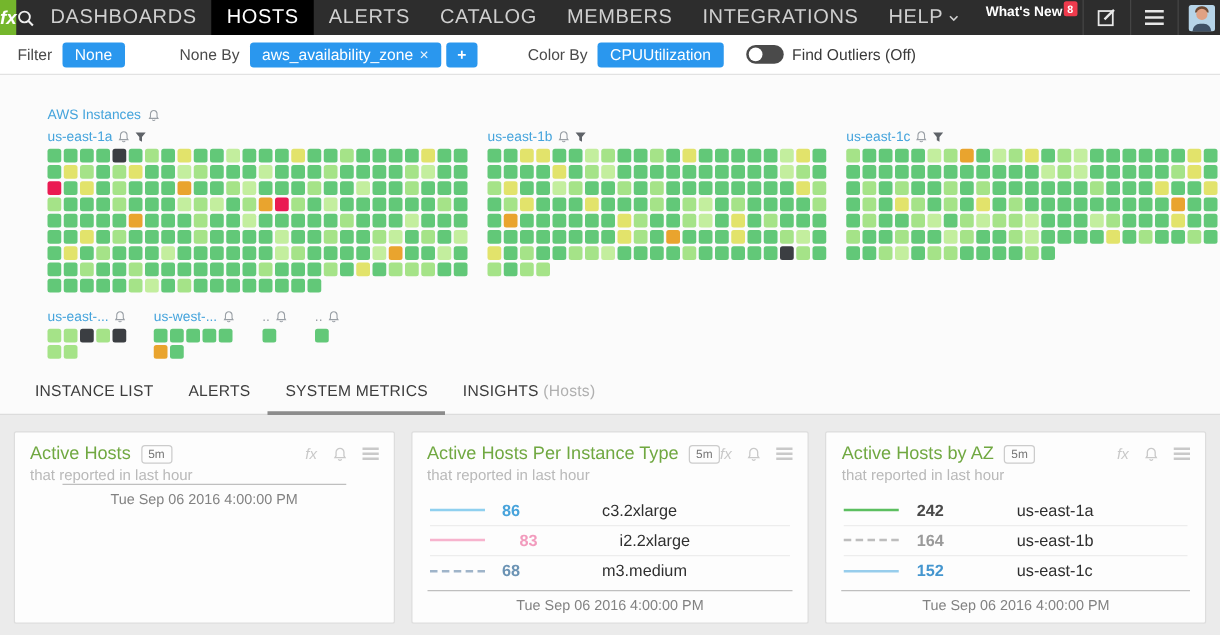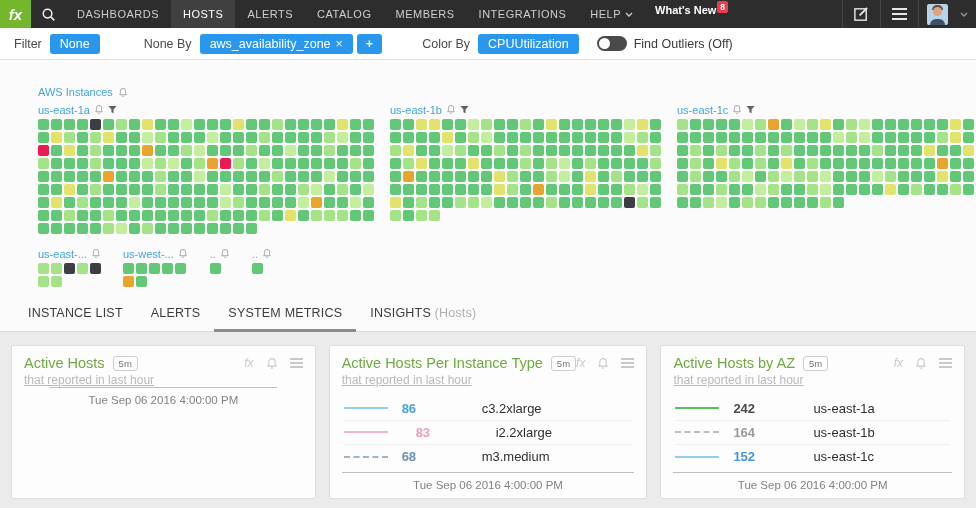--- a/index.html
+++ b/index.html
@@ -5,23 +5,23 @@
   * { margin:0; padding:0; box-sizing:border-box; }
   html,body { width:976px; height:508px; overflow:hidden; }
   body { font-family:"Liberation Sans", sans-serif; background:#fbfbfb; color:#333; }
 
   
   .nav { height:28px; background:#2d2d2d; display:flex; align-items:stretch; }
   .nav-logo { width:31px; background:#74b62c; color:#fff; font-size:15px; font-weight:bold; font-style:italic;
               display:flex; align-items:center; justify-content:center; cursor:pointer; }
   .nav-search { width:34px; display:flex; align-items:center; justify-content:center; cursor:pointer; }
   .nav-items { display:flex; align-items:stretch; }
-  .nav-item { display:flex; align-items:center; padding:0 12px; font-size:11px; letter-spacing:.5px;
+  .nav-item { display:flex; align-items:center; padding:0 12px; font-size:16px; letter-spacing:.5px;
               color:#cfcfcf; cursor:pointer; white-space:nowrap; }
-  .nav-item.active { background:#404040; color:#fff;padding-left:12px; }
+  .nav-item.active { background:#000000; color:#fff;padding-left:12px; }
   .nav-item .chev { margin-left:4px; }
   .whats-new { display:flex; align-items:flex-start; padding:4px 4px 0 10px; color:#fff; font-size:11px;
                font-weight:bold; cursor:pointer; position:relative; white-space:nowrap; }
   .wn-badge { background:#ef3b4d; color:#fff; font-size:8.5px; font-weight:bold; border-radius:2px;
               padding:1px 3px; margin-left:1px; margin-top:-3px; }
   .nav-spacer { flex:1; }
   .nav-right { display:flex; align-items:center; }
   .nav-ic { width:38px; height:28px; display:flex; align-items:center; justify-content:center;
             border-left:1px solid #454545; cursor:pointer; }
   .hamb, .hamb::before, .hamb::after { width:15px; height:2px; background:#e8e8e8; position:relative; display:block; content:""; }
@@ -70,21 +70,21 @@
   .cards { background:#ebebeb; height:177px; display:flex; gap:13px; padding:13px 11px 10px 11px; }
   .card { flex:1; background:#fdfdfd; border:1px solid #ddd; border-radius:2px; display:flex; flex-direction:column; }
   .card-head { display:flex; align-items:center; padding:9px 12px 0 12px; }
   .card-title { font-size:14.5px; color:#70a841; margin-right:8px; white-space:nowrap; }
   .card-badge { font-size:9.5px; color:#777; border:1px solid #ccc; border-radius:3px; padding:0px 5px; line-height:13px; }
   .card-icons { margin-left:auto; display:flex; align-items:center; gap:12px; color:#c9c9c9; }
   .card-fx { font-size:12px; font-style:italic; cursor:pointer; }
   .card-ic { cursor:pointer; display:flex; }
   .mini-hamb, .mini-hamb::before, .mini-hamb::after { width:13px; height:2px; background:#c9c9c9; display:block; position:relative; content:""; }
   .mini-hamb::before { position:absolute; top:-4px; } .mini-hamb::after { position:absolute; top:4px; }
-  .card-sub { font-size:12px; color:#b9b9b9; padding:2px 12px 0 12px;text-decoration:underline; }
+  .card-sub { font-size:12px; color:#b9b9b9; padding:2px 12px 0 12px; }
   .card-body { flex:1; display:flex; align-items:center; justify-content:center; }
   .big-number { font-size:58px; font-weight:bold; line-height:1; }
   .card-rows { flex:1; padding:6px 14px 0 14px; display:flex; flex-direction:column; justify-content:center; }
   .crow { display:flex; align-items:center; height:24px; border-bottom:1px solid #ededed; cursor:pointer; }
   .crow:last-child { border-bottom:none; }
   .crow .line { width:44px; border-top-width:2px; margin-right:14px; flex:none; }
   .crow .val { width:34px; text-align:left; font-size:13px; font-weight:bold; flex:none; }
   .crow .lab { font-size:13px; color:#2f2f2f; margin-left:46px; }
   .card-divider { border-top:1px solid #bfbfbf; margin:0 12px; }
   .card.single .card-divider { margin:0 38px; }

